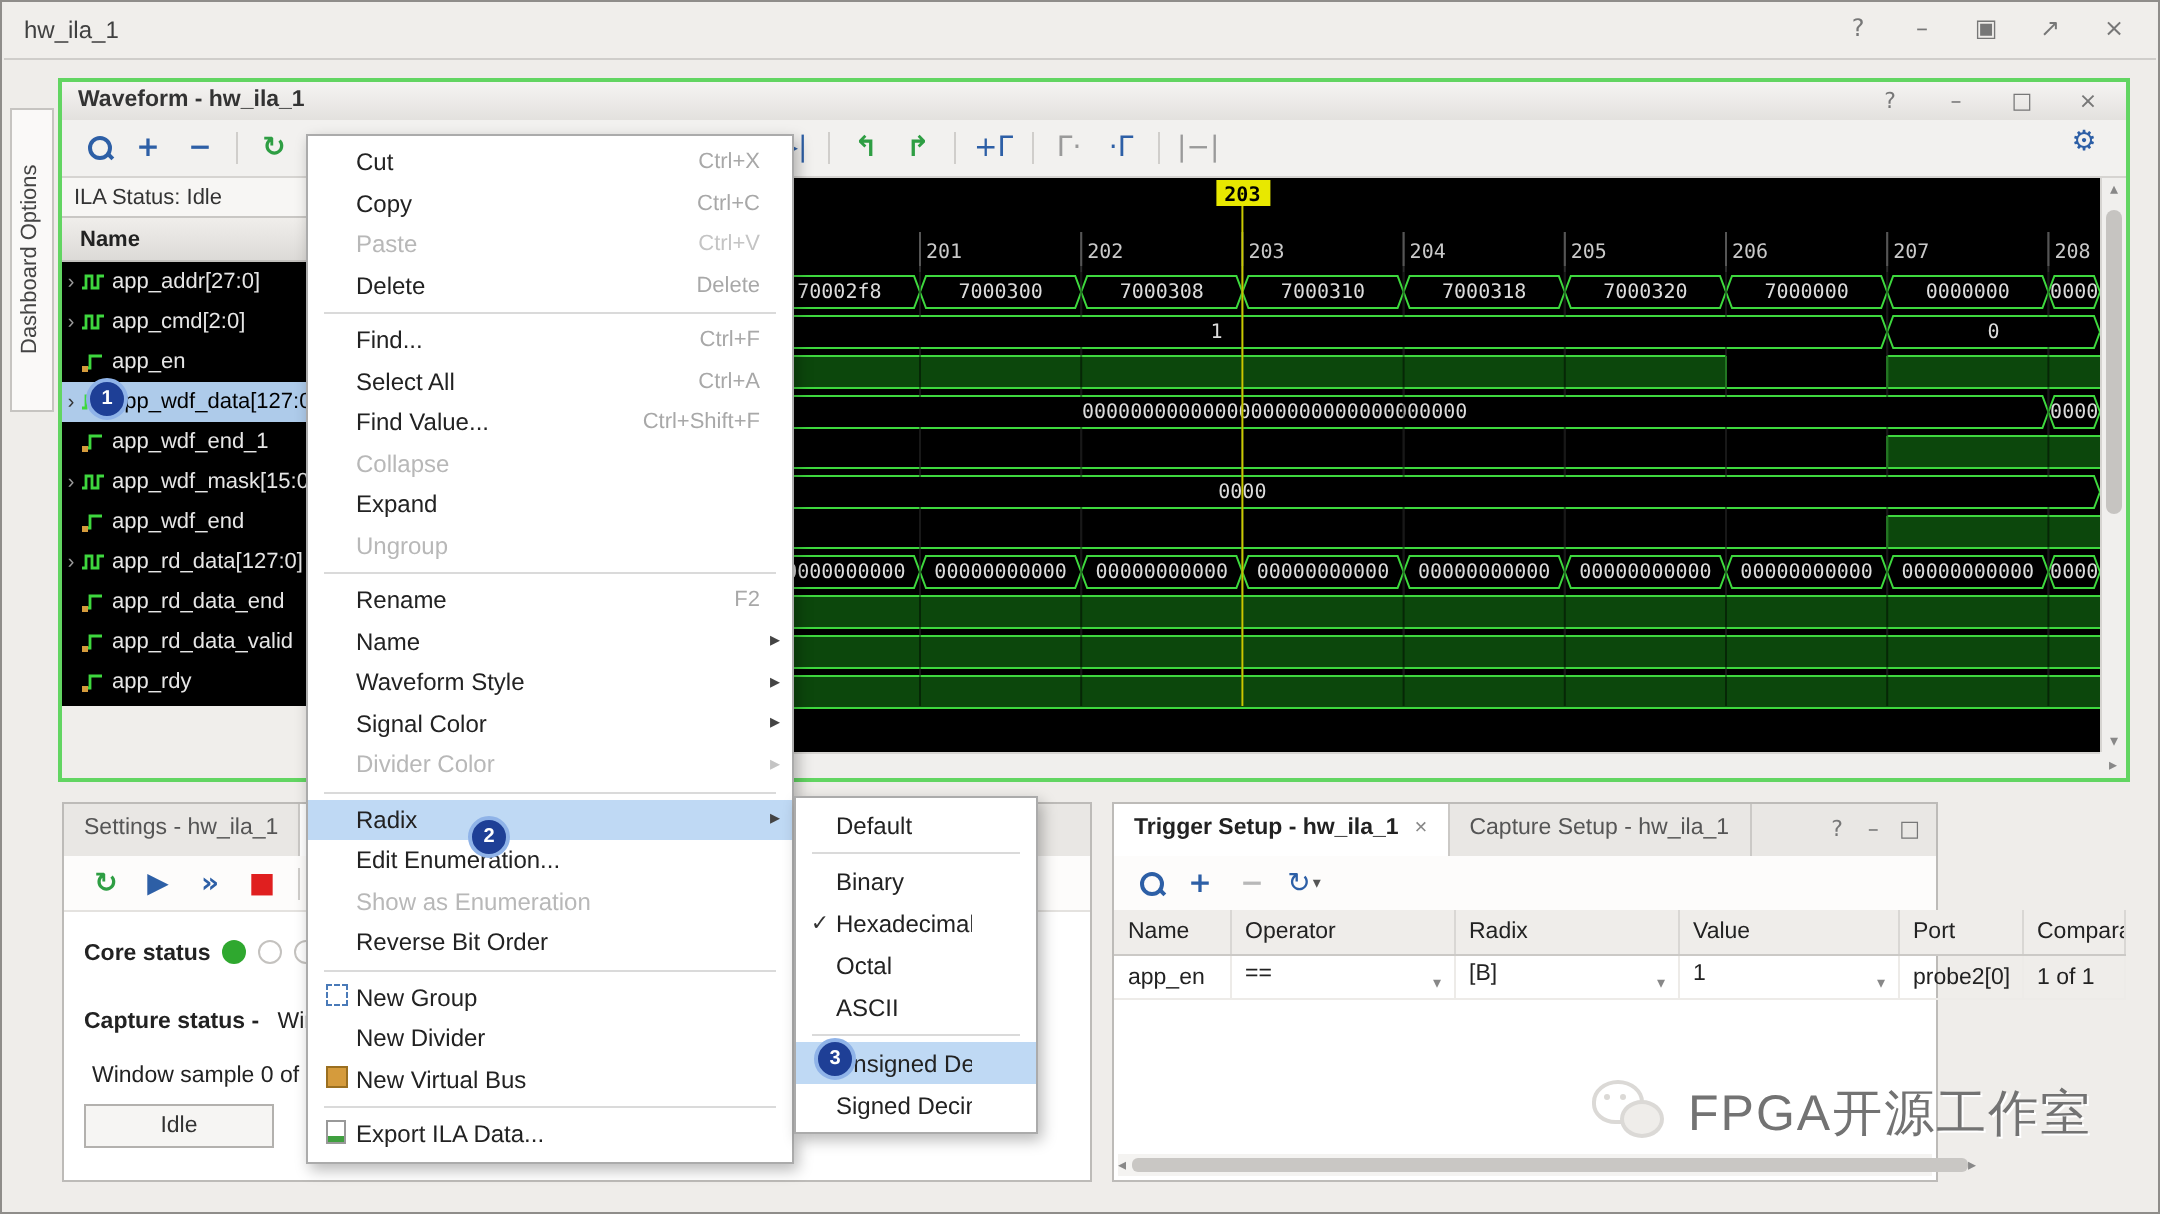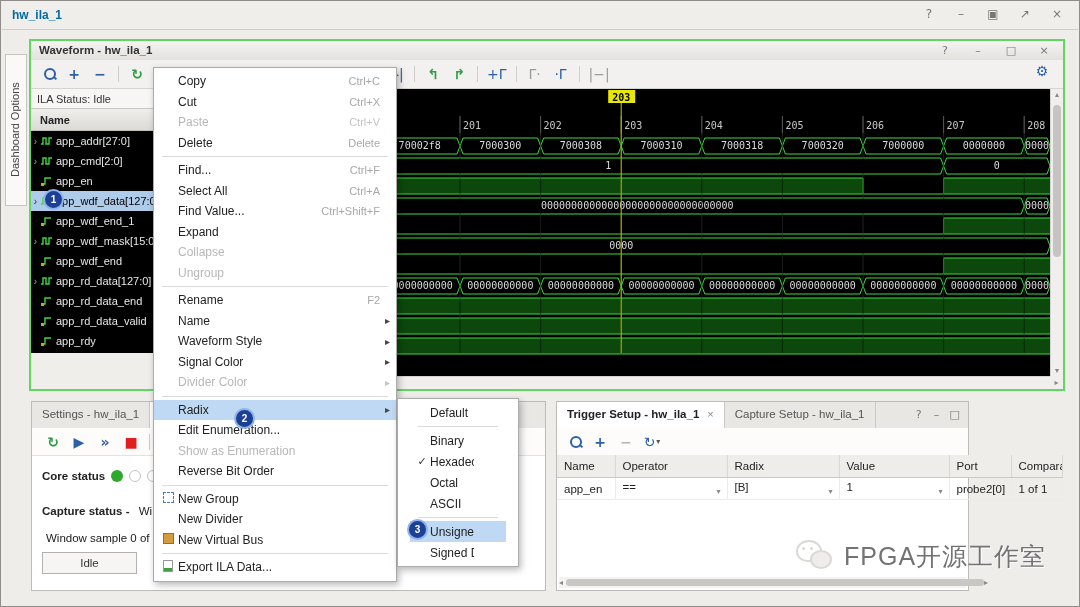--- a/index.html
+++ b/index.html
@@ -1,20 +1,20 @@
 <!DOCTYPE html>
 <html><head>
 <meta charset="utf-8">
 <style>
   html,body{margin:0;padding:0;background:#D8D6D3;}
   .screen{position:relative;width:1080px;height:607px;background:#EFEDEA;font-family:"Liberation Sans",sans-serif;
           border:1px solid #8F8D8A;box-sizing:border-box;overflow:hidden;}
   
   .app-titlebar{position:absolute;left:1px;top:0;right:1px;height:28px;background:#F0EEEB;border-bottom:1px solid #CFCDCA;}
-  .app-title{position:absolute;left:10px;top:7px;font-size:12px;font-weight:bold;color:#0369a1;}
+  .app-title{position:absolute;left:10px;top:7px;font-size:12px;font-weight:normal;color:#404040;}
   .winctl{position:absolute;right:8px;top:5px;display:flex;gap:6px;}
   .winctl .ticon{width:15px;text-align:center;color:#777;font-size:12px;font-family:"DejaVu Sans",sans-serif;cursor:default;}
   
   .dash-tab{position:absolute;left:4px;top:53px;width:20px;height:150px;background:#FAF9F8;border:1px solid #C6C4C1;
             writing-mode:vertical-rl;transform:rotate(180deg);font-size:11px;color:#444;text-align:center;line-height:18px;}
   
   .wave-window{position:absolute;left:28px;top:38px;width:1036px;height:352px;border:2px solid #62D562;background:#F0EEEB;box-sizing:border-box;}
   .wv-titlebar{position:absolute;left:0;top:0;right:0;height:19px;background:linear-gradient(#F5F4F2,#E3E1DE);border-bottom:1px solid #CFCDCA;}
   .wv-title{position:absolute;left:8px;top:3px;font-size:11.5px;font-weight:bold;color:#333;}
   .wv-ctl{position:absolute;right:6px;top:2px;display:flex;gap:7px;}
@@ -57,21 +57,21 @@
   .mlab{flex:1;white-space:nowrap;overflow:hidden;}
   .macc{color:#A8A8A8;font-size:11px;margin-left:14px;}
   .mi.dis .macc{color:#C4C4C4;}
   .marr{width:10px;flex:none;text-align:right;color:#444;font-size:10px;font-family:"DejaVu Sans",sans-serif;}
   .mi.dis .marr{color:#C4C4C4;}
   .msep{height:1px;background:#DADADA;margin:3px 8px;}
   .icon-new-group::before{content:'';display:inline-block;width:9px;height:9px;border:1px dashed #4A7AB8;}
   .icon-new-virtual-bus::before{content:'';display:inline-block;width:9px;height:9px;background:#D59B3C;border:1px solid #9A6F20;}
   .icon-export::before{content:'';display:inline-block;width:8px;height:10px;border:1px solid #999;background:#FFF;box-shadow:inset 0 -3px 0 #3FA03F;}
   .radix-menu{position:absolute;left:396px;top:397px;width:122px;background:#FFF;border:1px solid #ABABAB;box-shadow:2px 3px 7px rgba(0,0,0,.28);
-              padding:3px 12px;z-index:61;font-size:12px;color:#222;box-sizing:border-box;}
+              padding:3px 0;z-index:61;font-size:12px;color:#222;box-sizing:border-box;}
   .radix-menu .mi{height:21px;padding:0 8px 0 4px;}
   .radix-menu .mgut{width:16px;}
   
   .badge{position:absolute;width:17px;height:17px;border-radius:50%;background:#1E3F96;border:2px solid #8FB3E8;color:#FFF;
          font-size:10px;font-weight:bold;text-align:center;line-height:17px;z-index:100;box-sizing:content-box;}
   
   .panel{position:absolute;background:#FFF;border:1px solid #BDBBB8;box-sizing:border-box;}
   .settings-panel{left:30px;top:400px;width:515px;height:190px;}
   .trigger-panel{left:555px;top:400px;width:413px;height:190px;}
   .ptabs{position:absolute;left:0;top:0;right:0;height:26px;background:#E9E7E4;border-bottom:1px solid #CInvalid;border-bottom:1px solid #CBC9C6;display:flex;}
@@ -451,30 +451,30 @@
     <span class="wm-logo">
         <span class="b1"></span>
         <span class="b2"></span>
       </span>
     <span class="wm-text">FPGA开源工作室</span>
   </div>
 
   <div class="ctx-menu" id="ctx-menu">
       <div class="mi">
         <span class="mgut"></span>
+        <span class="mlab">Cut</span>
+        <span class="macc">Ctrl+X</span>
+        <span class="marr"></span>
+      </div>
+      <div class="mi">
+        <span class="mgut"></span>
         <span class="mlab">Copy</span>
         <span class="macc">Ctrl+C</span>
         <span class="marr"></span>
       </div>
-      <div class="mi">
-        <span class="mgut"></span>
-        <span class="mlab">Cut</span>
-        <span class="macc">Ctrl+X</span>
-        <span class="marr"></span>
-      </div>
       <div class="mi dis">
         <span class="mgut"></span>
         <span class="mlab">Paste</span>
         <span class="macc">Ctrl+V</span>
         <span class="marr"></span>
       </div>
       <div class="mi">
         <span class="mgut"></span>
         <span class="mlab">Delete</span>
         <span class="macc">Delete</span>
@@ -492,29 +492,29 @@
         <span class="mlab">Select All</span>
         <span class="macc">Ctrl+A</span>
         <span class="marr"></span>
       </div>
       <div class="mi">
         <span class="mgut"></span>
         <span class="mlab">Find Value...</span>
         <span class="macc">Ctrl+Shift+F</span>
         <span class="marr"></span>
       </div>
+      <div class="mi dis">
+        <span class="mgut"></span>
+        <span class="mlab">Collapse</span>
+        <span class="macc"></span>
+        <span class="marr"></span>
+      </div>
       <div class="mi">
         <span class="mgut"></span>
         <span class="mlab">Expand</span>
-        <span class="macc"></span>
-        <span class="marr"></span>
-      </div>
-      <div class="mi dis">
-        <span class="mgut"></span>
-        <span class="mlab">Collapse</span>
         <span class="macc"></span>
         <span class="marr"></span>
       </div>
       <div class="mi dis">
         <span class="mgut"></span>
         <span class="mlab">Ungroup</span>
         <span class="macc"></span>
         <span class="marr"></span>
       </div>
       <div class="msep"></div>

